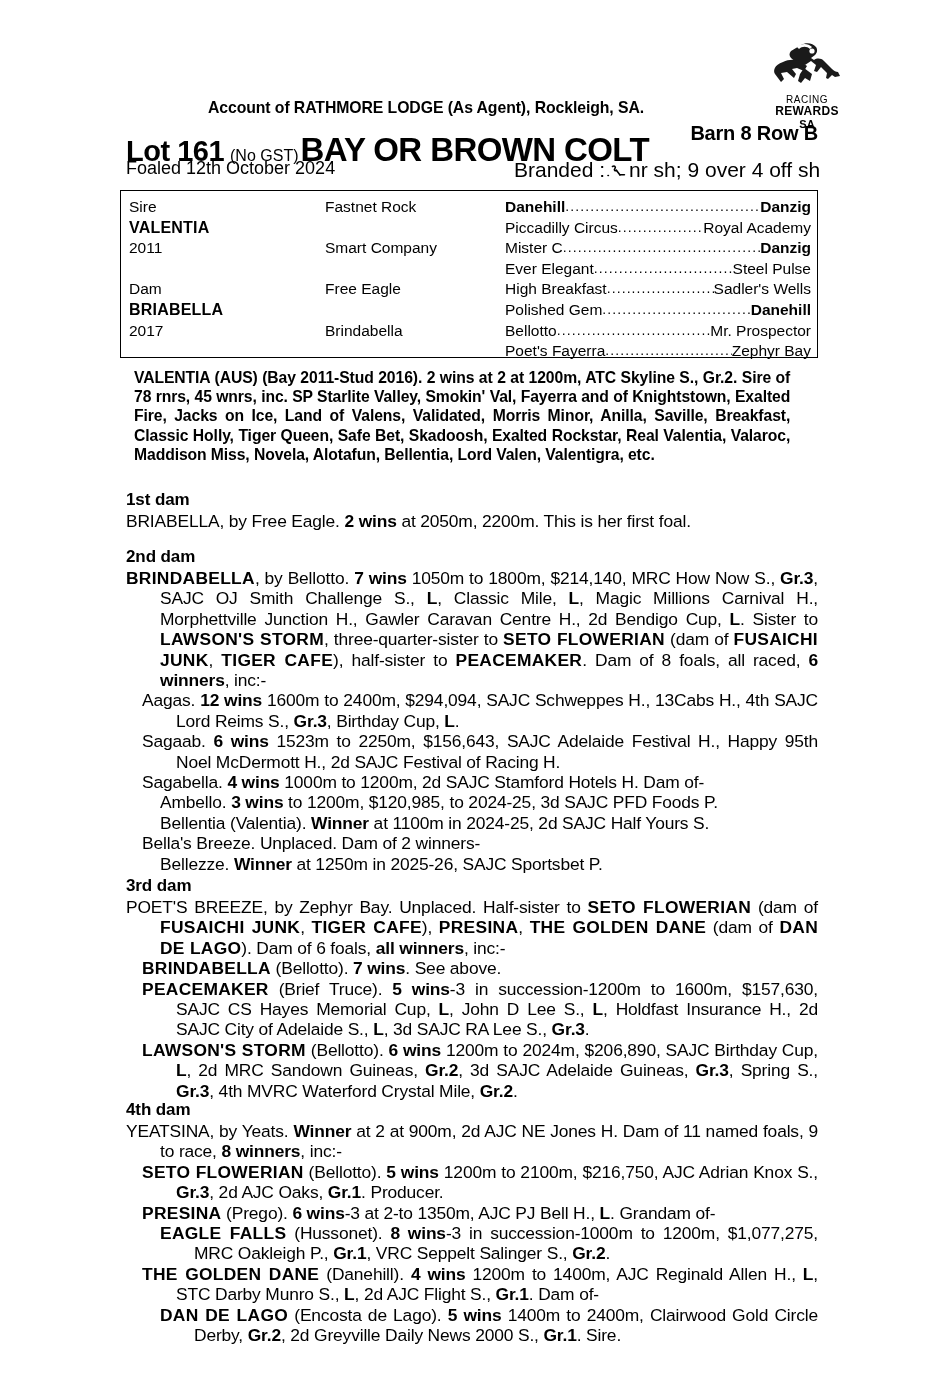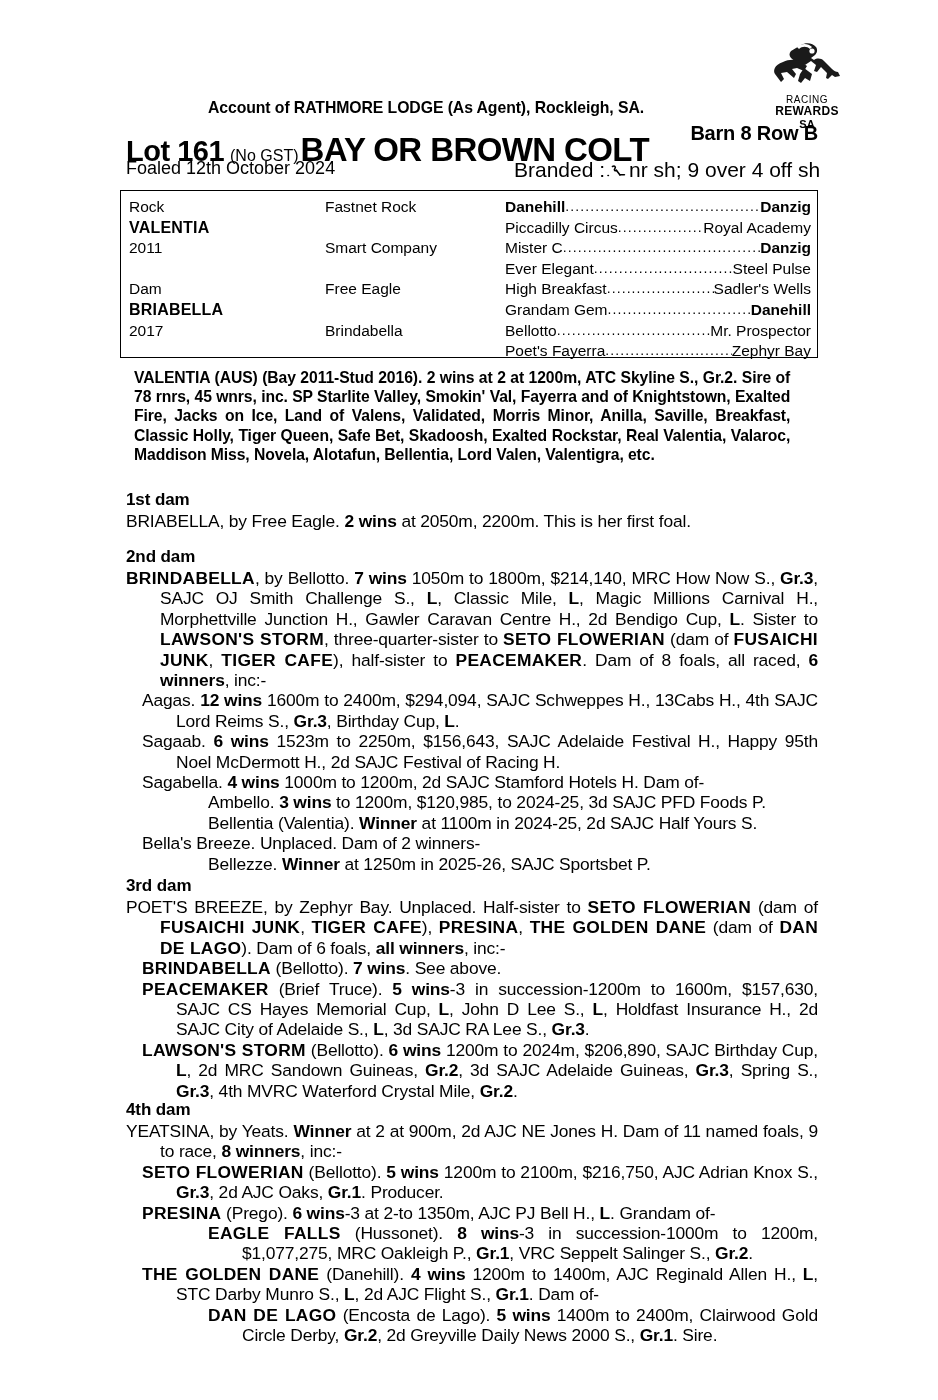--- a/index.html
+++ b/index.html
@@ -201,21 +201,21 @@
     font-size: 17.4px;
     line-height: 20.4px;
     text-align: justify;
     text-justify: inter-word;
     letter-spacing: -0.15px;
   }
   .p-hang { padding-left: 34px; text-indent: -34px; }
   .p-ind1 { padding-left: 16px; }
   .p-ind1 .inner { padding-left: 34px; text-indent: -34px; display: block; }
   .p-ind2 { padding-left: 34px; }
-  .p-ind2 .inner { padding-left: 34px; text-indent: -34px; display: block; margin-left: 48px; }
+  .p-ind2 .inner { padding-left: 34px; text-indent: -34px; display: block; }
   .caps-b { font-weight: bold; letter-spacing: 0.3px; }
 </style>
 </head>
 <body>
 
 <div class="page">
 
   <div class="logo-block">
     <svg class="logo-mark" viewBox="0 0 72 52">
       <g fill="#1a1a1a">
@@ -248,21 +248,21 @@
             <path d="M10.4 6.3 l3.6 4.6"></path>
             <path d="M13.8 10.8 h4.6"></path>
           </g>
         </svg><span>nr sh; 9 over 4 off sh</span>
     </span>
   </div>
 
   <div class="ped-table">
     <div class="ped-inner">
       <div class="ped-col ped-col-1">
-        <div class="ped-l1">Rock</div>
+        <div class="ped-l1">Sire</div>
         <div class="ped-l1 ped-b">VALENTIA</div>
         <div class="ped-l1">2011</div>
         <div class="ped-l1">&nbsp;</div>
         <div class="ped-l1">Dam</div>
         <div class="ped-l1 ped-b">BRIABELLA</div>
         <div class="ped-l1">2017</div>
       </div>
       <div class="ped-col ped-col-2">
         <div class="ped-l1">Fastnet Rock</div>
         <div class="ped-l1">&nbsp;</div>
@@ -292,21 +292,21 @@
             <span class="dots-left">Ever Elegant</span>
             <span class="dots-fill"> ................................................................................</span>
             <span class="dots-right">Steel Pulse</span>
           </div>
           <div class="dots-row">
             <span class="dots-left">High Breakfast</span>
             <span class="dots-fill"> ................................................................................</span>
             <span class="dots-right">Sadler's Wells</span>
           </div>
           <div class="dots-row">
-            <span class="dots-left">Grandam Gem</span>
+            <span class="dots-left">Polished Gem</span>
             <span class="dots-fill"> ................................................................................</span>
             <span class="dots-right bold">Danehill</span>
           </div>
           <div class="dots-row">
             <span class="dots-left">Bellotto</span>
             <span class="dots-fill"> ................................................................................</span>
             <span class="dots-right">Mr. Prospector</span>
           </div>
           <div class="dots-row">
             <span class="dots-left">Poet's Fayerra</span>

